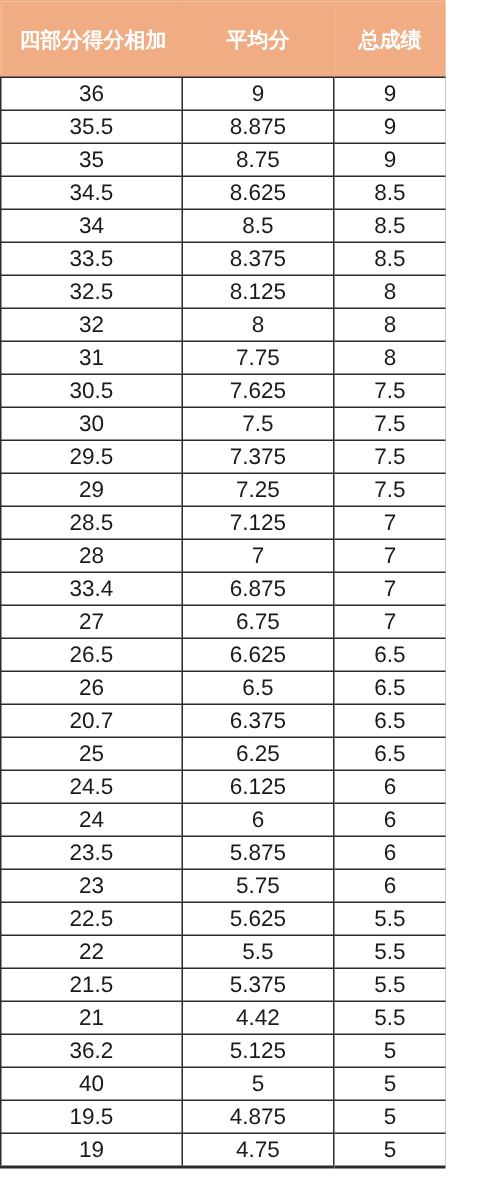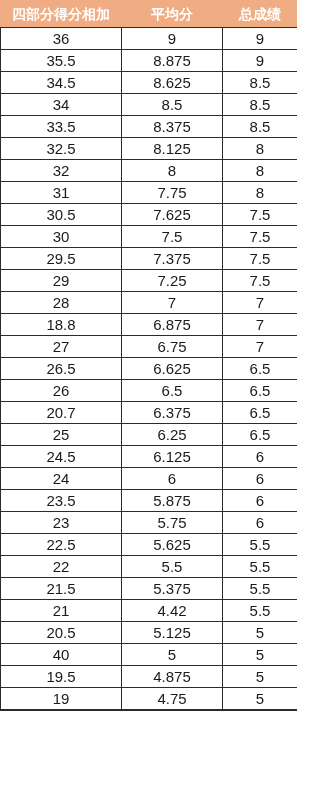--- a/index.html
+++ b/index.html
@@ -22,21 +22,21 @@
   .score-table col.c2 { width: 101px; }
   .score-table col.c3 { width: 75px; }
 
   .score-table th {
     background: #F0AC82;
     color: #ffffff;
     font-size: 14px;
     font-weight: bold;
     height: 26px;
     line-height: 26px;
-    padding: 0;
+    padding: 12px;
     text-align: center;
     border: 1px solid #F0AC82;
     border-bottom: 1px solid #2b2b2b;
     letter-spacing: 0px;
     white-space: nowrap;
   }
   .score-table th:first-child {
     border-left: 1px solid #F0AC82;
   }
   .score-table th.sep {
@@ -81,20 +81,25 @@
         <td>36</td>
         <td>9</td>
         <td>9</td>
       </tr>
       <tr>
         <td>35.5</td>
         <td>8.875</td>
         <td>9</td>
       </tr>
       <tr>
+        <td>35</td>
+        <td>8.75</td>
+        <td>9</td>
+      </tr>
+      <tr>
         <td>34.5</td>
         <td>8.625</td>
         <td>8.5</td>
       </tr>
       <tr>
         <td>34</td>
         <td>8.5</td>
         <td>8.5</td>
       </tr>
       <tr>
@@ -131,26 +136,31 @@
         <td>29.5</td>
         <td>7.375</td>
         <td>7.5</td>
       </tr>
       <tr>
         <td>29</td>
         <td>7.25</td>
         <td>7.5</td>
       </tr>
       <tr>
+        <td>28.5</td>
+        <td>7.125</td>
+        <td>7</td>
+      </tr>
+      <tr>
         <td>28</td>
         <td>7</td>
         <td>7</td>
       </tr>
       <tr>
-        <td>18.8</td>
+        <td>33.4</td>
         <td>6.875</td>
         <td>7</td>
       </tr>
       <tr>
         <td>27</td>
         <td>6.75</td>
         <td>7</td>
       </tr>
       <tr>
         <td>26.5</td>
@@ -206,21 +216,21 @@
         <td>21.5</td>
         <td>5.375</td>
         <td>5.5</td>
       </tr>
       <tr>
         <td>21</td>
         <td>4.42</td>
         <td>5.5</td>
       </tr>
       <tr>
-        <td>20.5</td>
+        <td>36.2</td>
         <td>5.125</td>
         <td>5</td>
       </tr>
       <tr>
         <td>40</td>
         <td>5</td>
         <td>5</td>
       </tr>
       <tr>
         <td>19.5</td>

